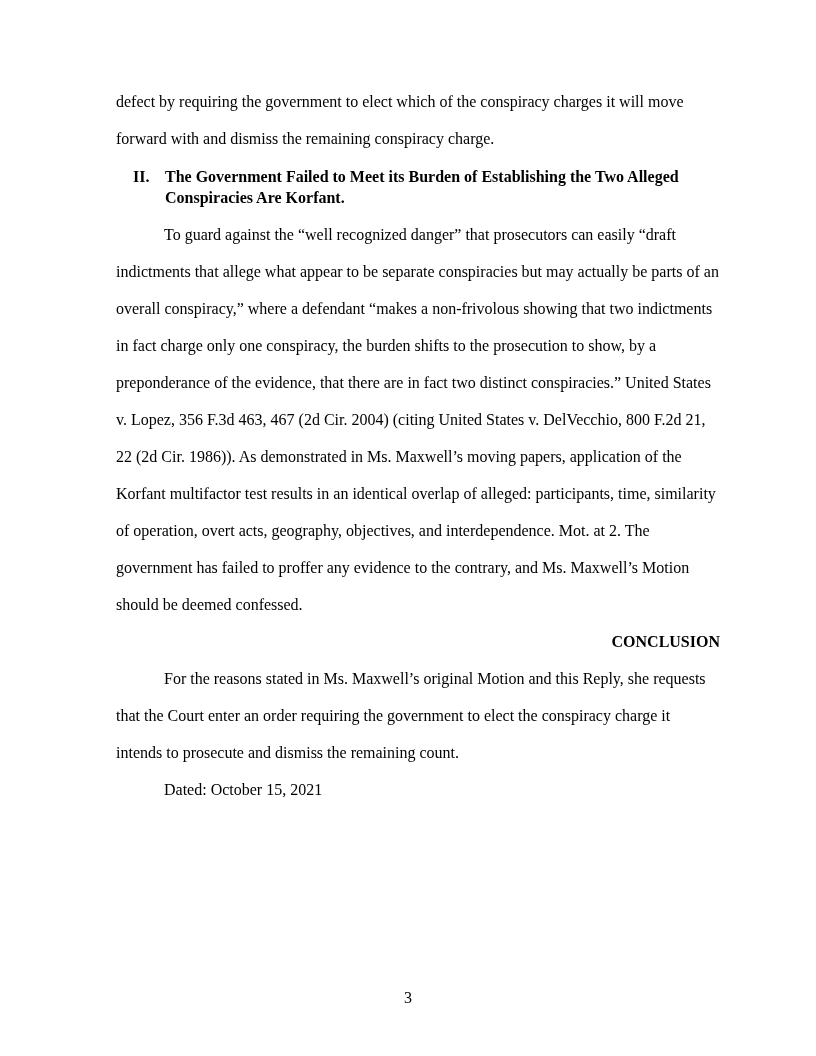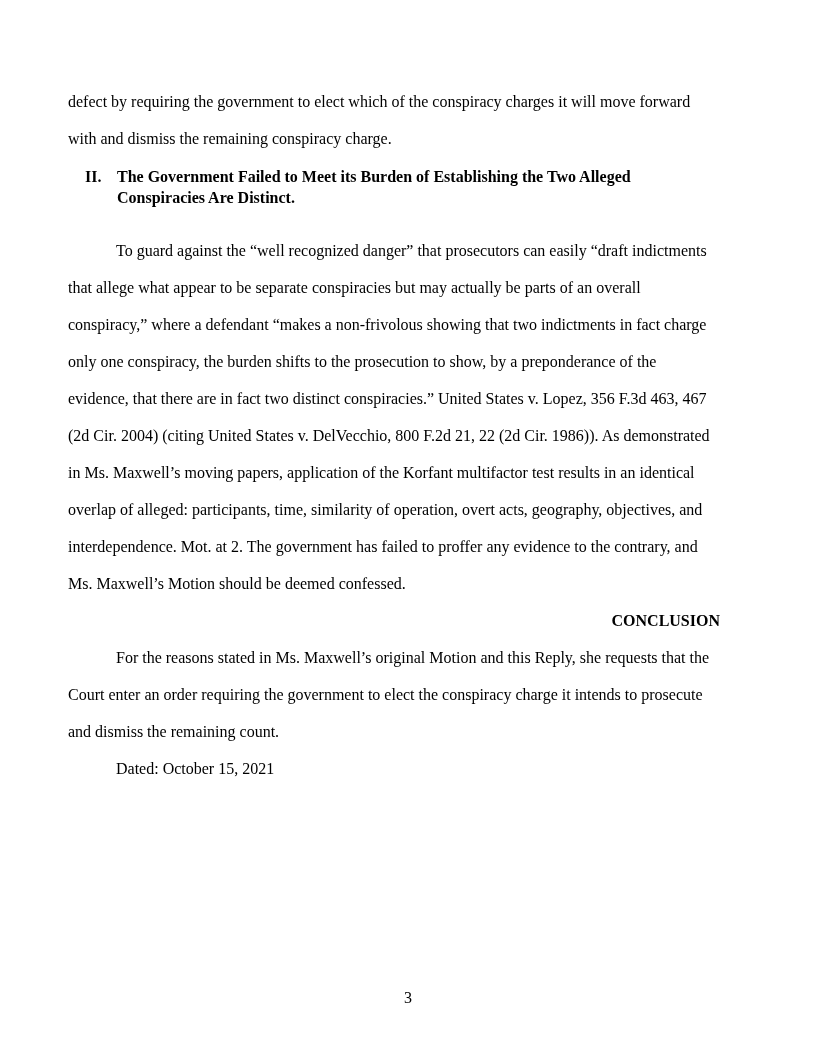--- a/index.html
+++ b/index.html
@@ -6,33 +6,33 @@
   html, body { background: #ffffff; }
   .page {
     position: relative;
     width: 816px;
     height: 1056px;
     margin: 0 auto;
     background: #ffffff;
     font-family: "Liberation Serif", serif;
     font-size: 16px;
     color: #000000;
-    padding: 83px 96px 0 68px;
+    padding: 83px 96px 0 116px;
     overflow: hidden;
   }
   .body-text {
     line-height: 37px;
     text-align: left;
   }
   .indent { text-indent: 48px; }
   .section-heading {
     display: flex;
     font-weight: bold;
     line-height: 21px;
-    margin: 9px 0 24px 0;
+    margin: 9px 0 8px 0;
   }
   .heading-number {
     flex: 0 0 auto;
     width: 32px;
     margin-left: 17px;
   }
   .heading-text { flex: 1 1 auto; }
   .conclusion-heading {
     font-weight: bold;
     text-align: right;
@@ -50,21 +50,21 @@
 </style>
 </head>
 <body>
 
 <div class="page">
 
   <p class="body-text">defect by requiring the government to elect which of the conspiracy charges it will move forward with and dismiss the remaining conspiracy charge.</p>
 
   <div class="section-heading">
     <span class="heading-number">II.</span>
-    <span class="heading-text">The Government Failed to Meet its Burden of Establishing the Two Alleged Conspiracies Are Distinct.</span>
+    <span class="heading-text">The Government Failed to Meet its Burden of Establishing the Two Alleged Conspiracies Are Korfant.</span>
   </div>
 
   <p class="body-text indent"><span>To guard against the “well recognized danger” that prosecutors can easily “draft indictments that allege what appear to be separate conspiracies but may actually be parts of an overall conspiracy,” where a defendant “makes a non-frivolous showing that two indictments in fact charge only one conspiracy, the burden shifts to the prosecution to show, by a preponderance of the evidence, that there are in fact two distinct conspiracies.” </span><span class="italic">United States v. Lopez</span><span>, 356 F.3d 463, 467 (2d Cir. 2004) (citing </span><span class="italic">United States v. DelVecchio</span><span>, 800 F.2d 21, 22 (2d Cir. 1986)).  As demonstrated in Ms. Maxwell’s moving papers, application of the </span><span class="italic">Korfant</span><span> multifactor test results in an identical overlap of alleged:  participants, time, similarity of operation, overt acts, geography, objectives, and interdependence. Mot. at 2. The government has failed to proffer any evidence to the contrary, and Ms. Maxwell’s Motion should be deemed confessed.</span></p>
 
   <p class="conclusion-heading">CONCLUSION</p>
 
   <p class="body-text indent">For the reasons stated in Ms. Maxwell’s original Motion and this Reply, she requests that the Court enter an order requiring the government to elect the conspiracy charge it intends to prosecute and dismiss the remaining count.</p>
 
   <p class="body-text indent">Dated: October 15, 2021</p>
 

